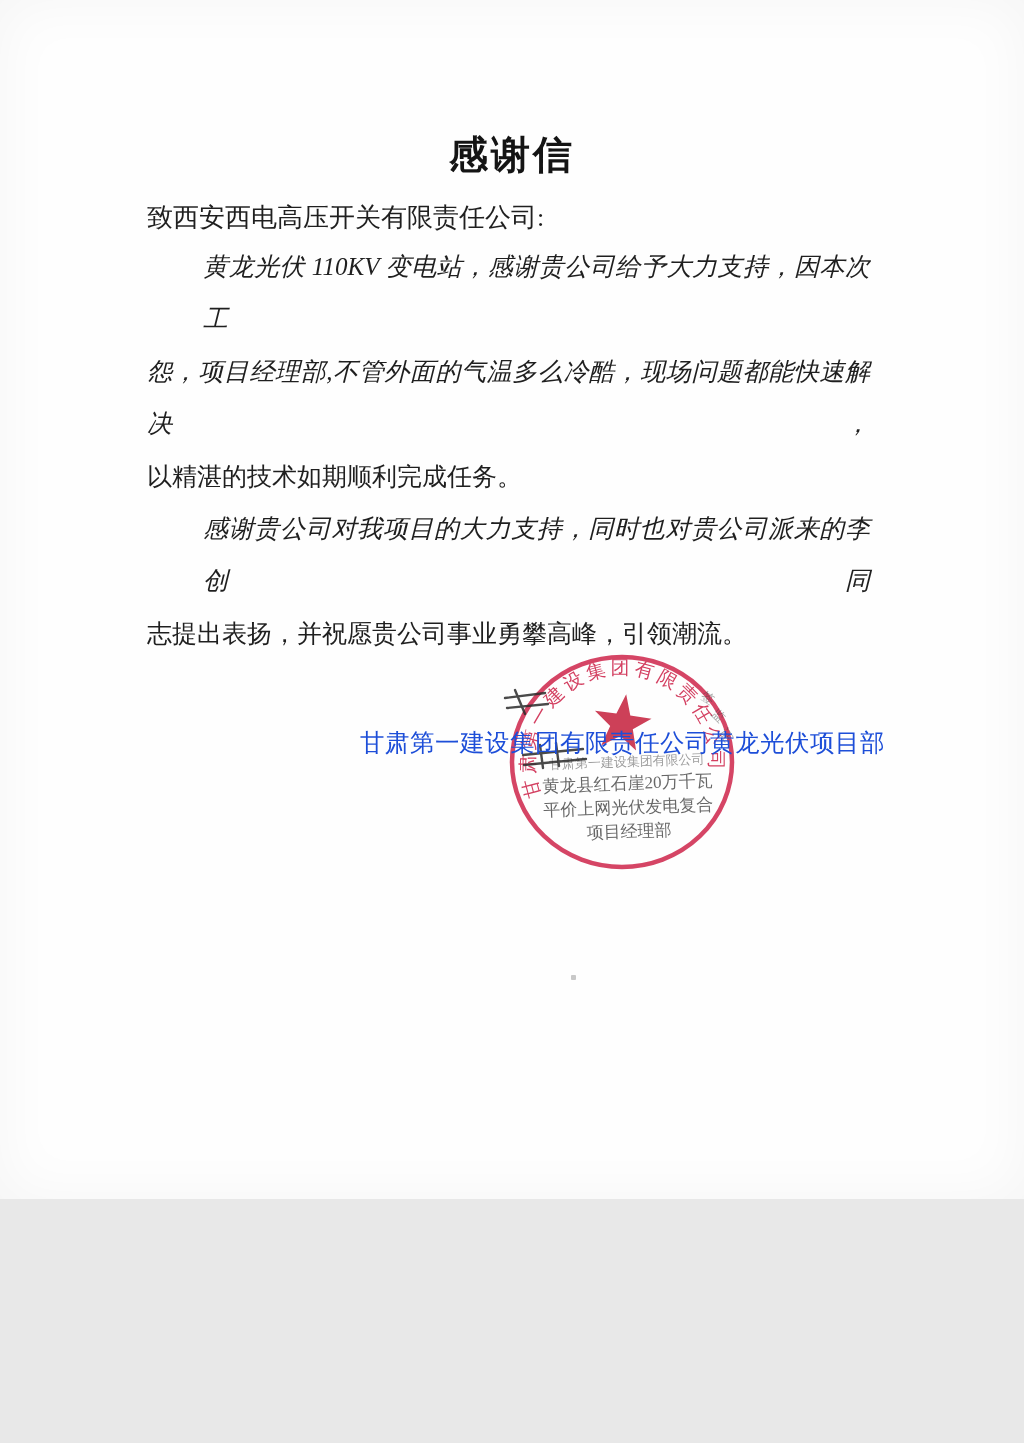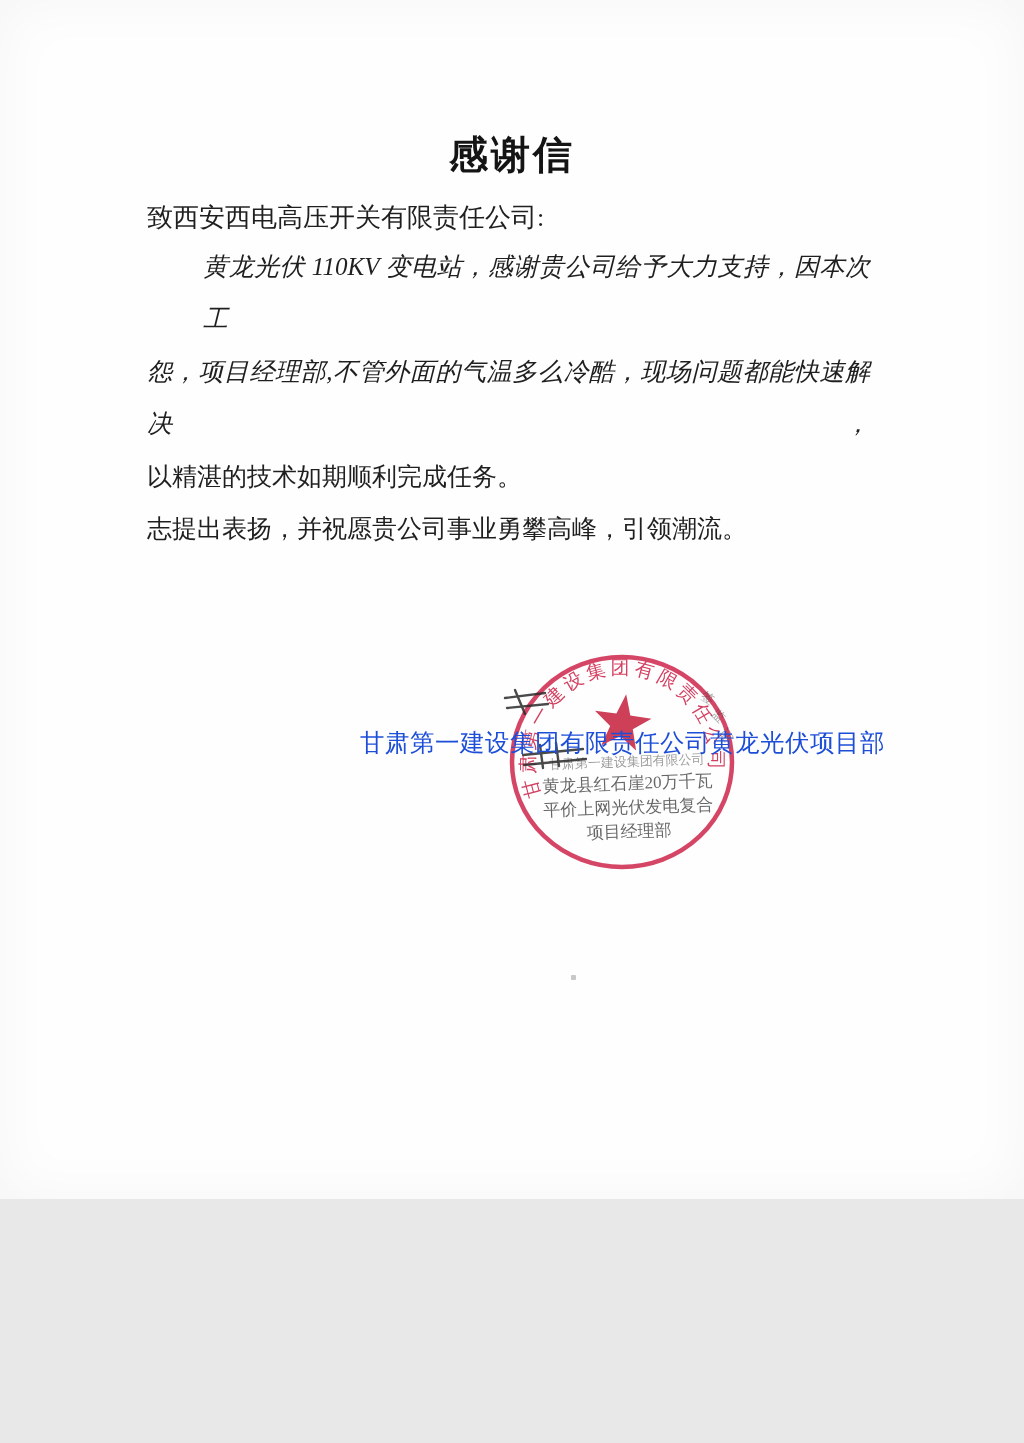--- a/index.html
+++ b/index.html
@@ -96,20 +96,21 @@
 <div class="page">
 
   <div class="doc-title">感谢信</div>
 
   <div class="salutation">致西安西电高压开关有限责任公司:</div>
 
   <div class="body-text">
     <div class="line just indent">黄龙光伏 110KV 变电站，感谢贵公司给予大力支持，因本次工</div>
     <div class="line just">怨，项目经理部,不管外面的气温多么冷酷，现场问题都能快速解决，</div>
     <div class="line">以精湛的技术如期顺利完成任务。</div>
+    <div class="line just indent">感谢贵公司对我项目的大力支持，同时也对贵公司派来的李创同</div>
     <div class="line">志提出表扬，并祝愿贵公司事业勇攀高峰，引领潮流。</div>
   </div>
 
   <div class="signature">甘肃第一建设集团有限责任公司黄龙光伏项目部</div>
 
   <svg class="stamp" viewBox="0 0 252 234" xmlns="http://www.w3.org/2000/svg">
 
     <ellipse cx="127" cy="114" rx="110" ry="105" fill="none" stroke="#cf2b50" stroke-width="4.5" opacity="0.88"></ellipse>
 
     <defs>

